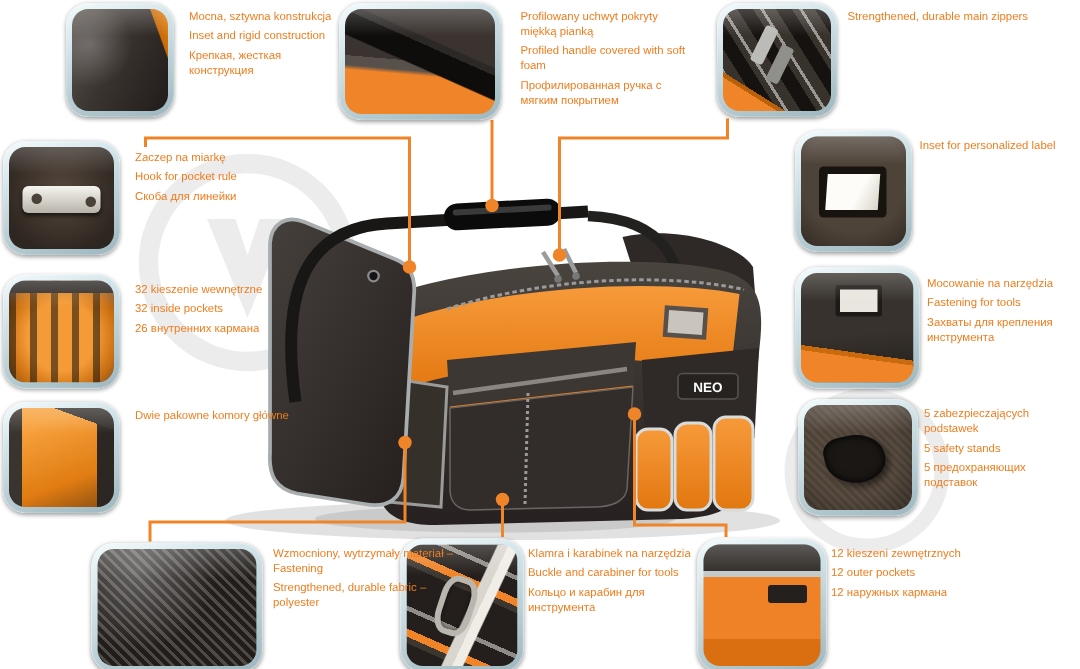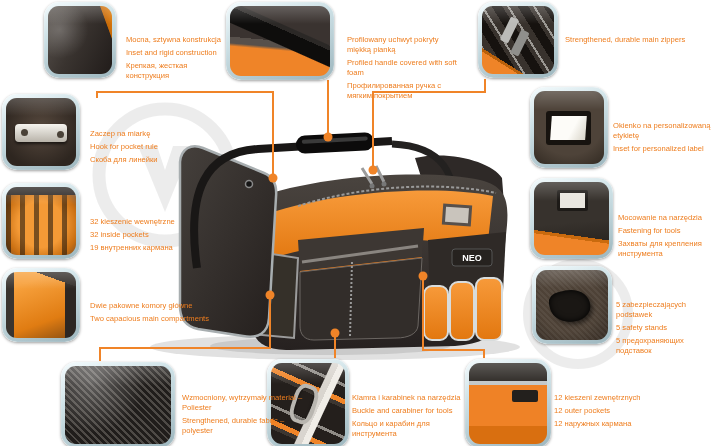--- a/index.html
+++ b/index.html
@@ -1,19 +1,19 @@
 <!DOCTYPE html>
 <html><head>
 <meta charset="utf-8">
 <style>
   html,body{margin:0;padding:0;}
   body{width:720px;height:446px;position:relative;overflow:hidden;background:#ffffff;
        font-family:"Liberation Sans", sans-serif;}
   
-  .txt{position:absolute;color:#ee7d1e;font-size:7.6px;line-height:10px;z-index:3;margin-top:29px;}
+  .txt{position:absolute;color:#ee7d1e;font-size:7.6px;line-height:10px;z-index:3;}
   .txt .lang{white-space:pre-line;margin-bottom:3px;}
   
   .thumb{position:absolute;z-index:2;border-radius:15px;padding:4px;box-sizing:border-box;
          background:linear-gradient(160deg,#f4fbfd 0%,#cfe2e7 35%,#9db6be 100%);
          box-shadow:0 1px 3px rgba(0,0,0,.38), inset 0 0 1px #ffffff;}
   .photo{position:relative;width:100%;height:100%;border-radius:11px;overflow:hidden;background:#2c2724;}
   .photo::after{content:'';position:absolute;left:0;top:0;right:0;height:26%;
         background:linear-gradient(180deg,rgba(255,255,255,.22),rgba(255,255,255,0));}
   .d1{position:absolute;}
   
@@ -242,45 +242,42 @@
   <div class="lang">Strengthened, durable main zippers</div>
 </div>
 <div class="txt" style="left:90px;top:100px;width:126px">
   <div class="lang">Zaczep na miarkę</div>
   <div class="lang">Hook for pocket rule</div>
   <div class="lang">Скоба для линейки</div>
 </div>
 <div class="txt" style="left:90px;top:188px;width:126px">
   <div class="lang">32 kieszenie wewnętrzne</div>
   <div class="lang">32 inside pockets</div>
-  <div class="lang">19 внутренних кармана</div>
+  <div class="lang">26 внутренних кармана</div>
 </div>
 <div class="txt" style="left:90px;top:272px;width:142px">
   <div class="lang">Dwie pakowne komory główne</div>
-  <div class="lang">Two capacious main compartments</div>
 </div>
 <div class="txt" style="left:613px;top:92px;width:106px">
-  <div class="lang">Okienko na personalizowaną
-etykietę</div>
   <div class="lang">Inset for personalized label</div>
 </div>
 <div class="txt" style="left:618px;top:184px;width:100px">
   <div class="lang">Mocowanie na narzędzia</div>
   <div class="lang">Fastening for tools</div>
   <div class="lang">Захваты для крепления
 инструмента</div>
 </div>
 <div class="txt" style="left:616px;top:271px;width:104px">
   <div class="lang">5 zabezpieczających podstawek</div>
   <div class="lang">5 safety stands</div>
   <div class="lang">5 предохраняющих подставок</div>
 </div>
 <div class="txt" style="left:182px;top:364px;width:126px">
   <div class="lang">Wzmocniony, wytrzymały materiał –
-Poliester</div>
+Fastening</div>
   <div class="lang">Strengthened, durable fabric –
 polyester</div>
 </div>
 <div class="txt" style="left:352px;top:364px;width:122px">
   <div class="lang">Klamra i karabinek na narzędzia</div>
   <div class="lang">Buckle and carabiner for tools</div>
   <div class="lang">Кольцо и карабин для
 инструмента</div>
 </div>
 <div class="txt" style="left:554px;top:364px;width:122px">

